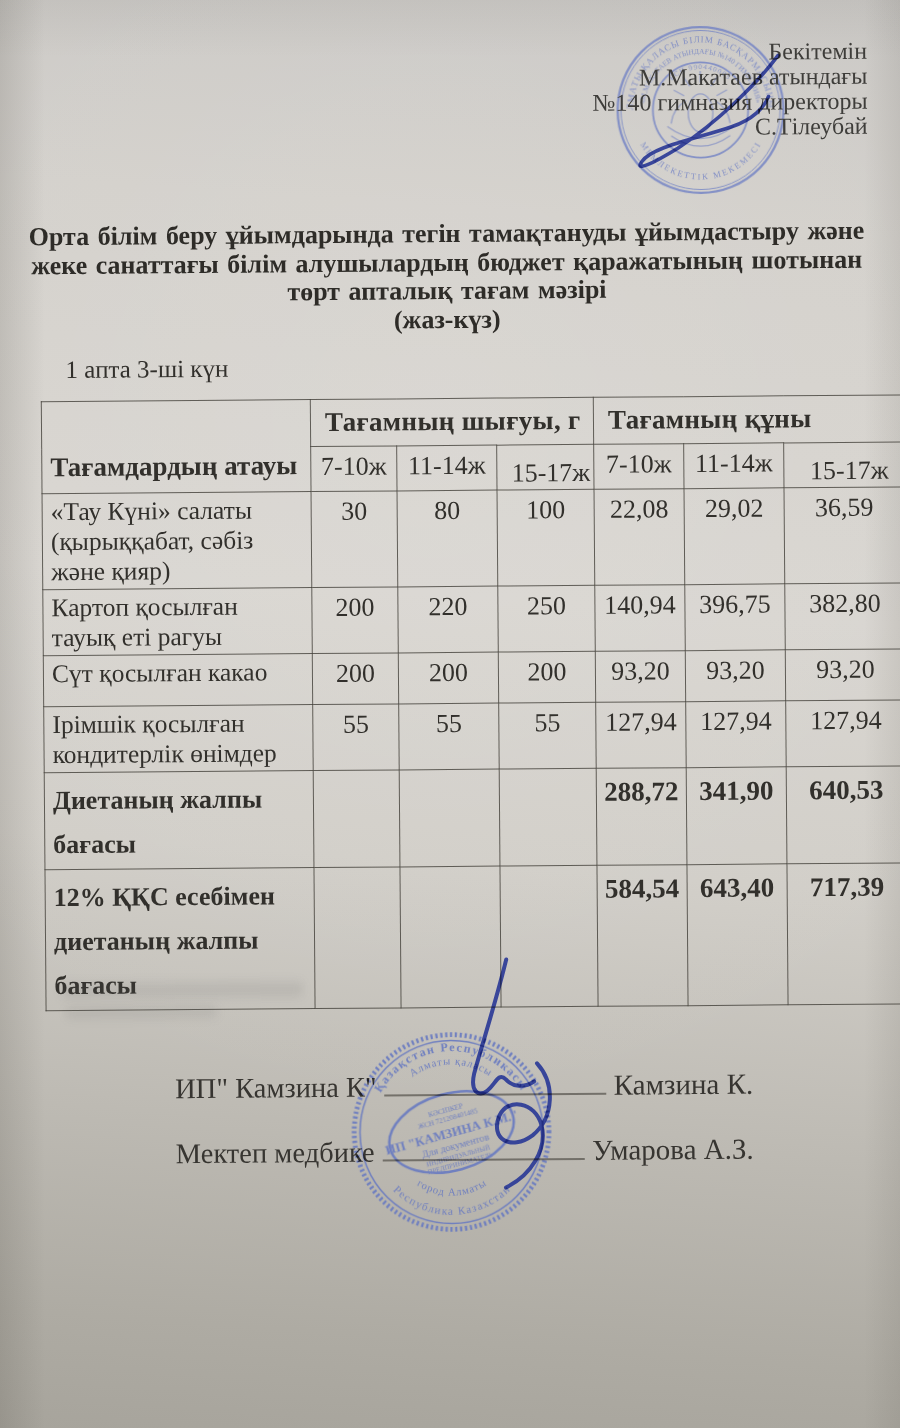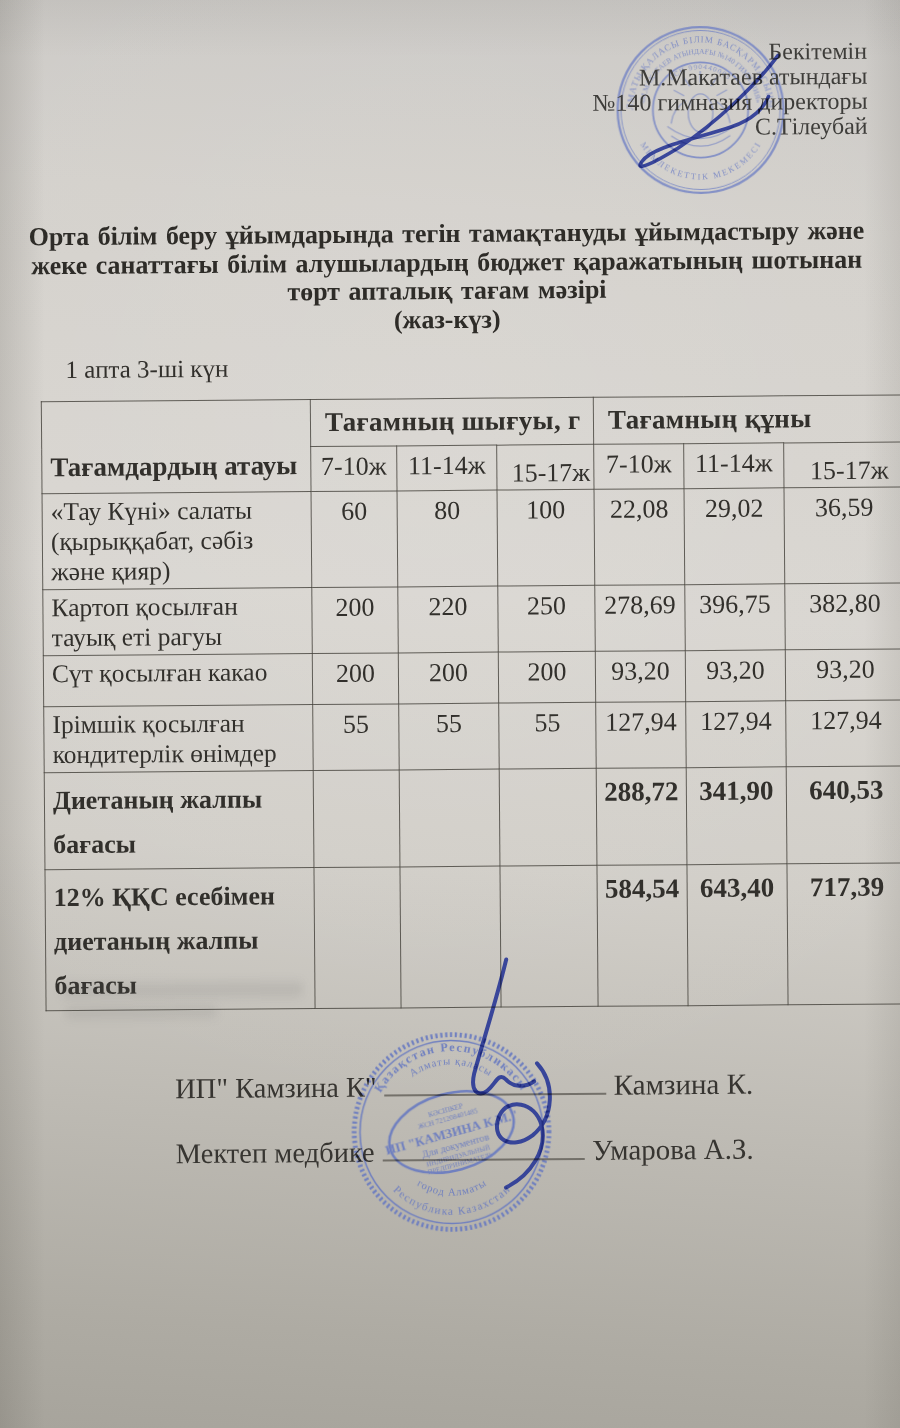--- a/index.html
+++ b/index.html
@@ -128,33 +128,33 @@
     <tr style="height:43px">
       <td class="age">7-10ж</td>
       <td class="age">11-14ж</td>
       <td class="age low">15-17ж</td>
       <td class="age">7-10ж</td>
       <td class="age">11-14ж</td>
       <td class="age low">15-17ж</td>
     </tr>
     <tr style="height:93px">
       <td class="name">«Тау Күні» салаты (қырыққабат, сәбіз және қияр)</td>
-      <td class="val">60</td>
+      <td class="val">30</td>
       <td class="val">80</td>
       <td class="val">100</td>
       <td class="val">22,08</td>
       <td class="val">29,02</td>
       <td class="val">36,59</td>
     </tr>
     <tr style="height:64px">
       <td class="name">Картоп қосылған тауық еті рагуы</td>
       <td class="val">200</td>
       <td class="val">220</td>
       <td class="val">250</td>
-      <td class="val">278,69</td>
+      <td class="val">140,94</td>
       <td class="val">396,75</td>
       <td class="val">382,80</td>
     </tr>
     <tr style="height:51px">
       <td class="name">Сүт қосылған какао</td>
       <td class="val">200</td>
       <td class="val">200</td>
       <td class="val">200</td>
       <td class="val">93,20</td>
       <td class="val">93,20</td>

